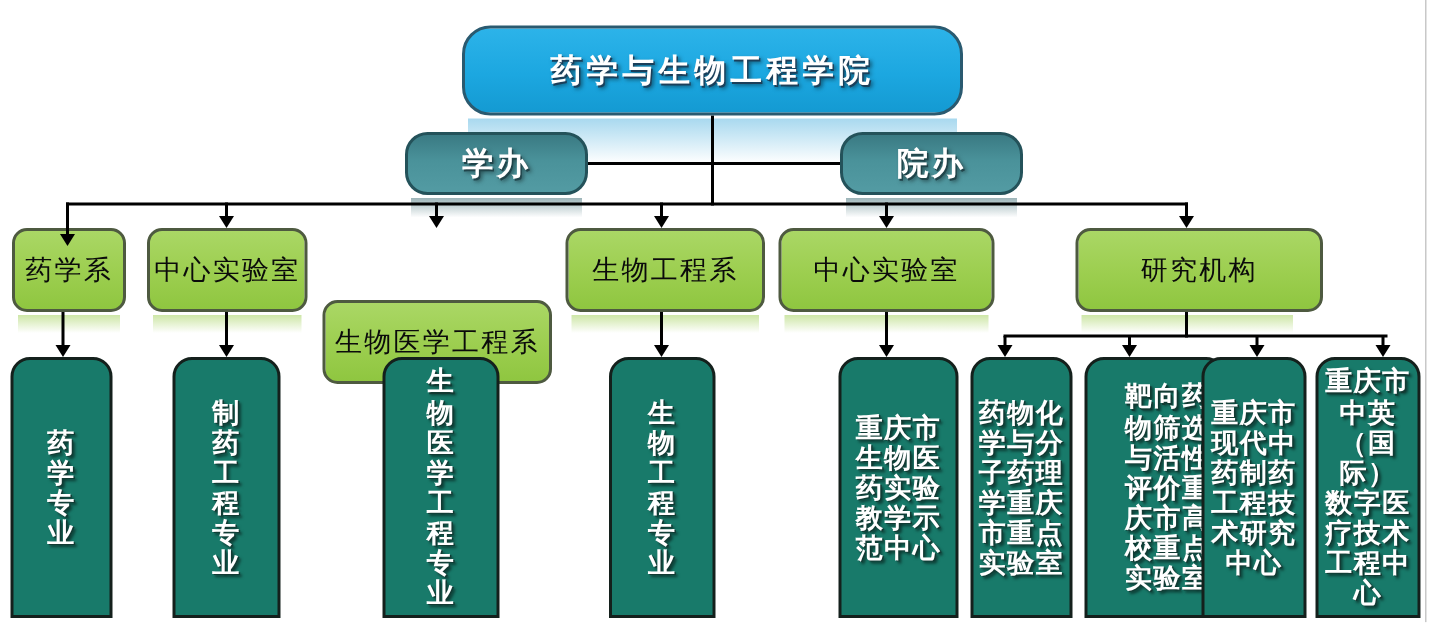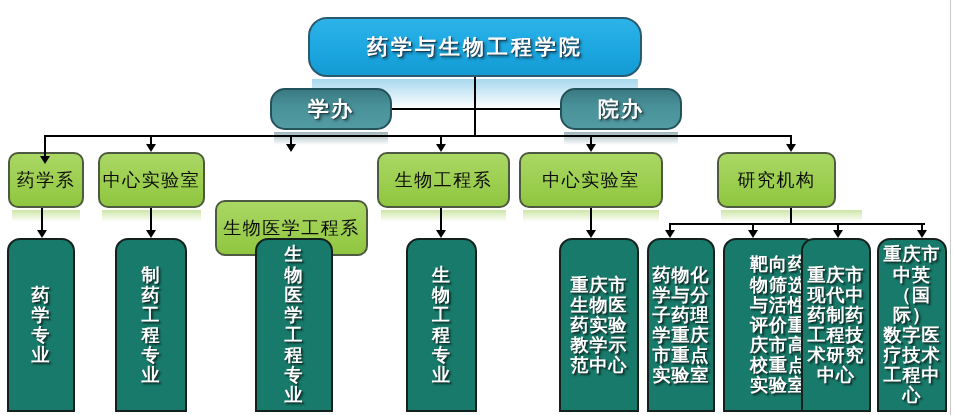--- a/index.html
+++ b/index.html
@@ -121,21 +121,21 @@
   </div>
   <div class="box dept-box" style="left:215px;top:152px;width:153px;height:56px;margin-top:48px;">
     <span class="label">生物医学工程系</span>
   </div>
   <div class="box dept-box" style="left:377px;top:152px;width:133px;height:56px;text-align:right;">
     <span class="label">生物工程系</span>
   </div>
   <div class="box dept-box" style="left:519px;top:152px;width:144px;height:56px;">
     <span class="label">中心实验室</span>
   </div>
-  <div class="box dept-box" style="left:717px;top:152px;width:119px;height:56px;">
+  <div class="box dept-box" style="left:717px;top:152px;width:165px;height:56px;">
     <span class="label">研究机构</span>
   </div>
 
   <div class="box unit-box" style="left:7px;top:238px;width:68px;height:174px;">
     <span class="label">药
 学
 专
 业</span>
   </div>
   <div class="box unit-box" style="left:115px;top:238px;width:72px;height:174px;">

